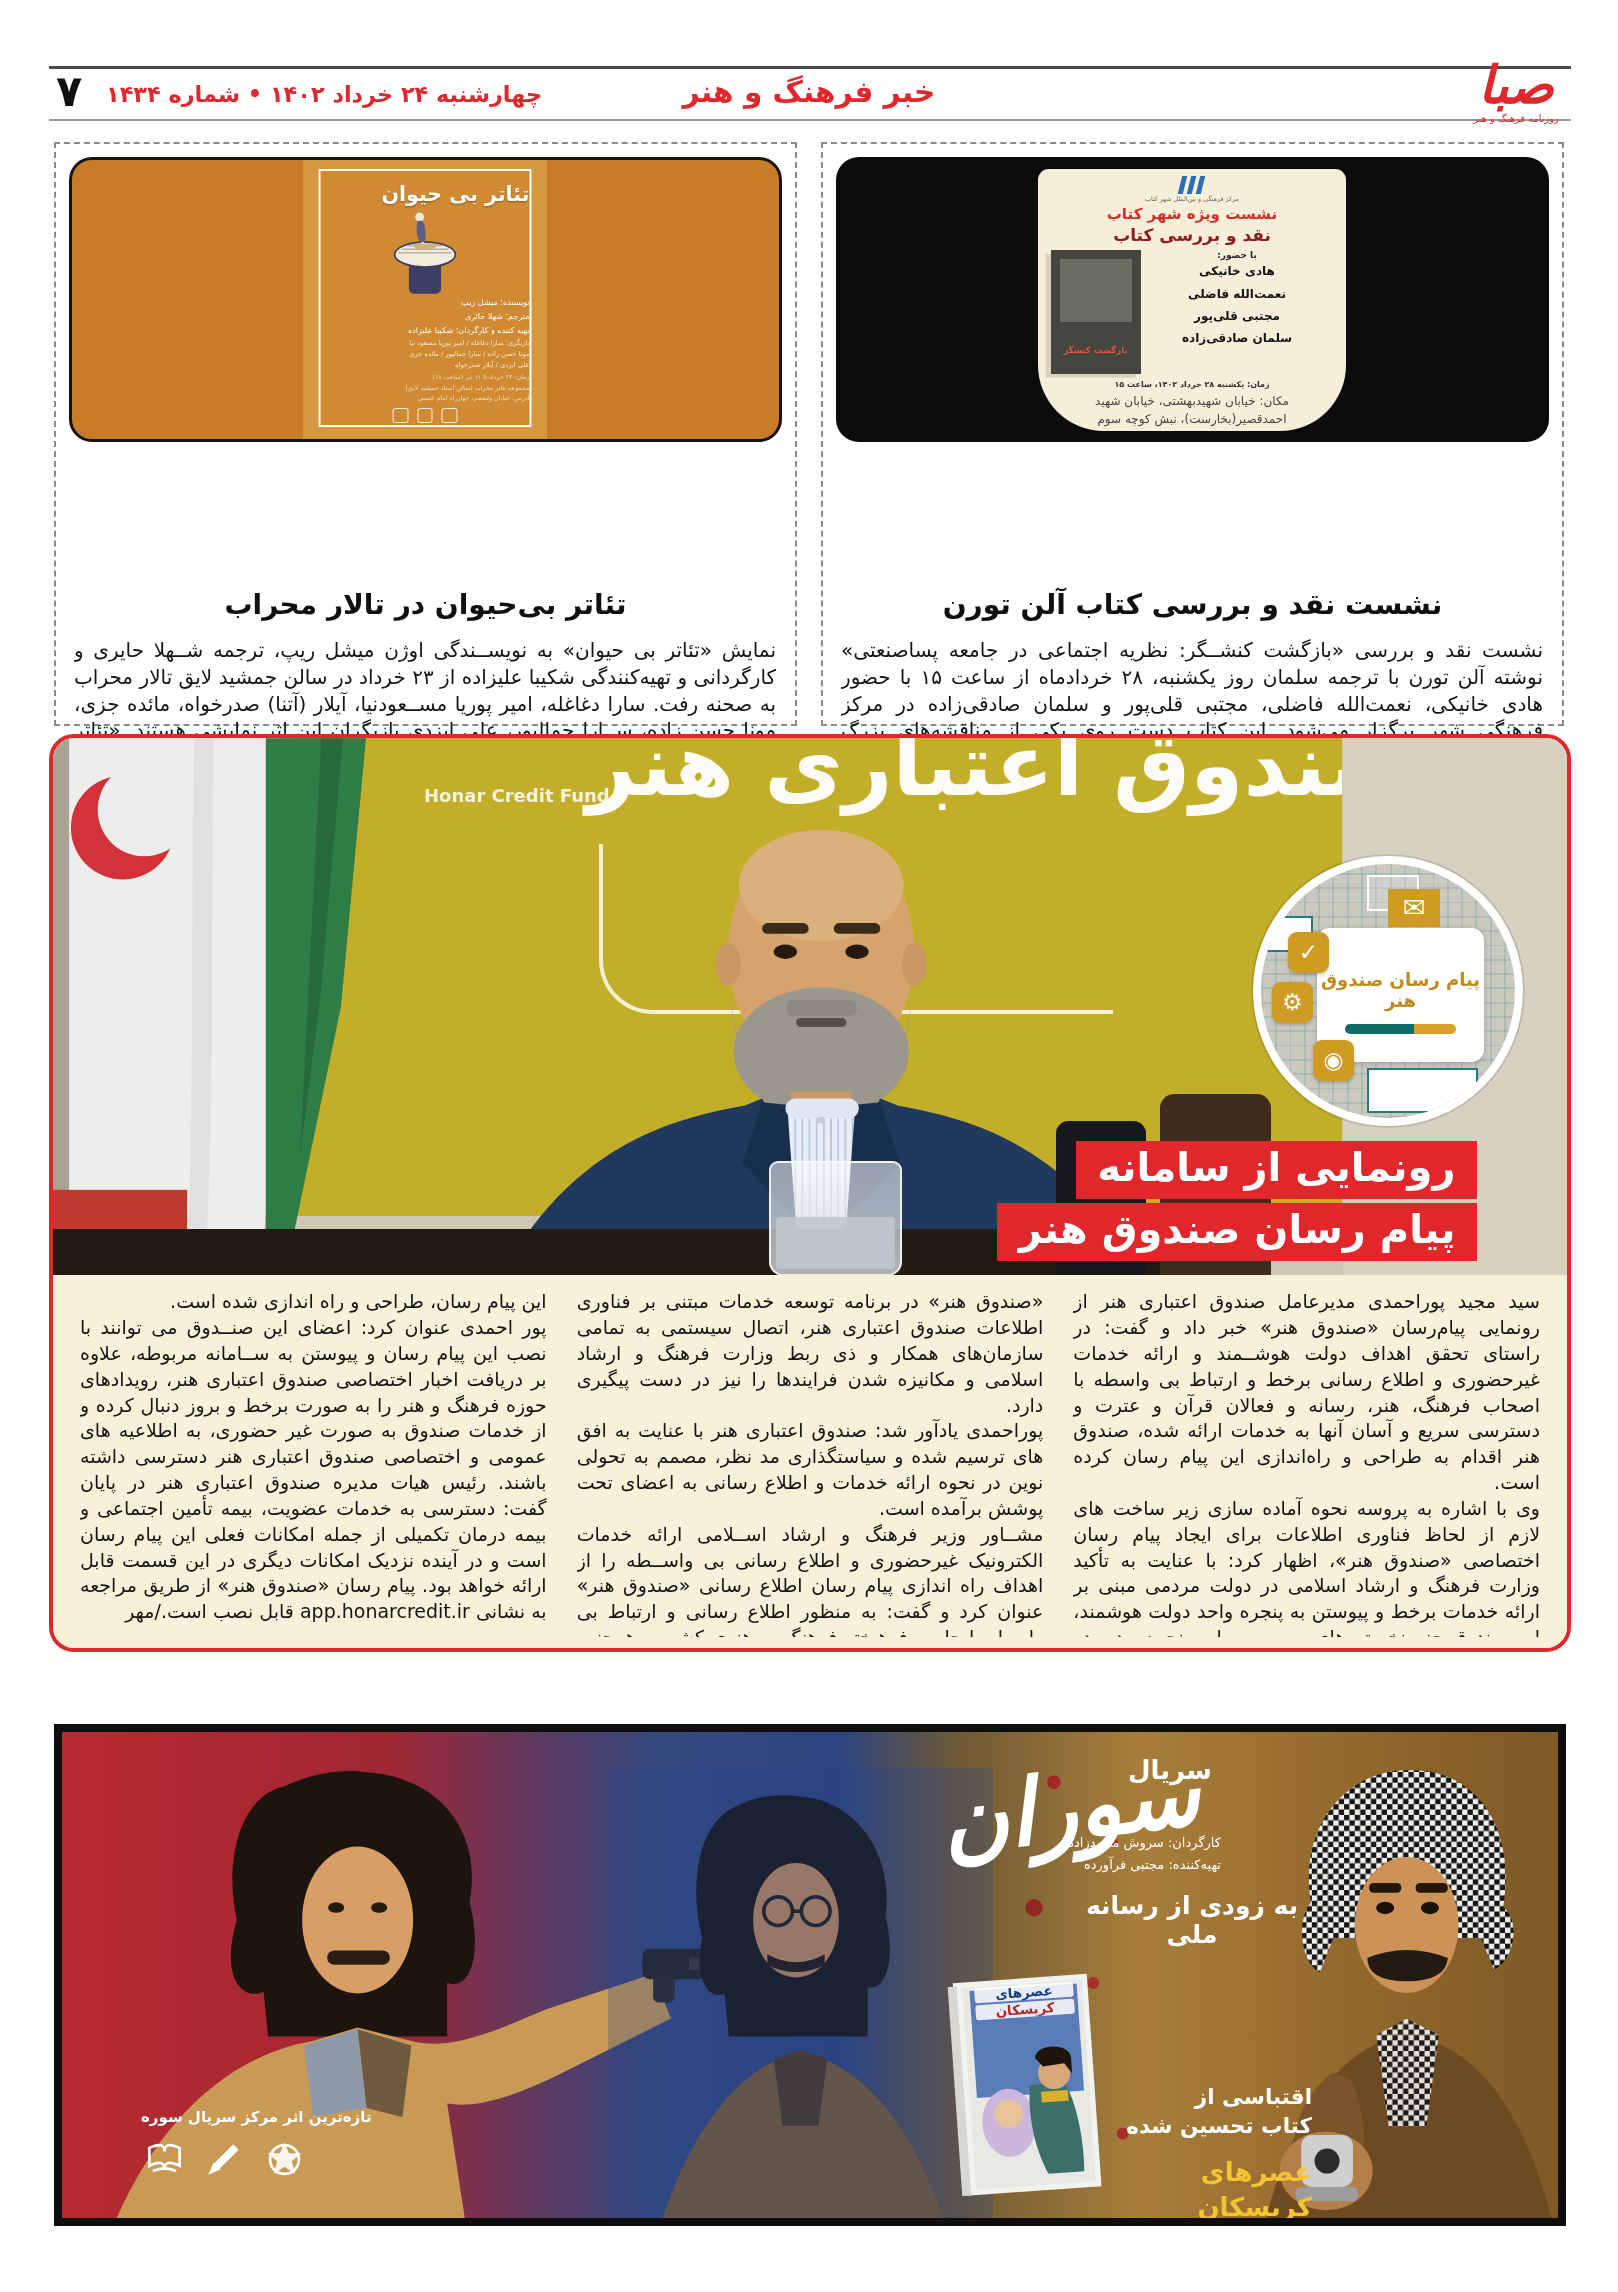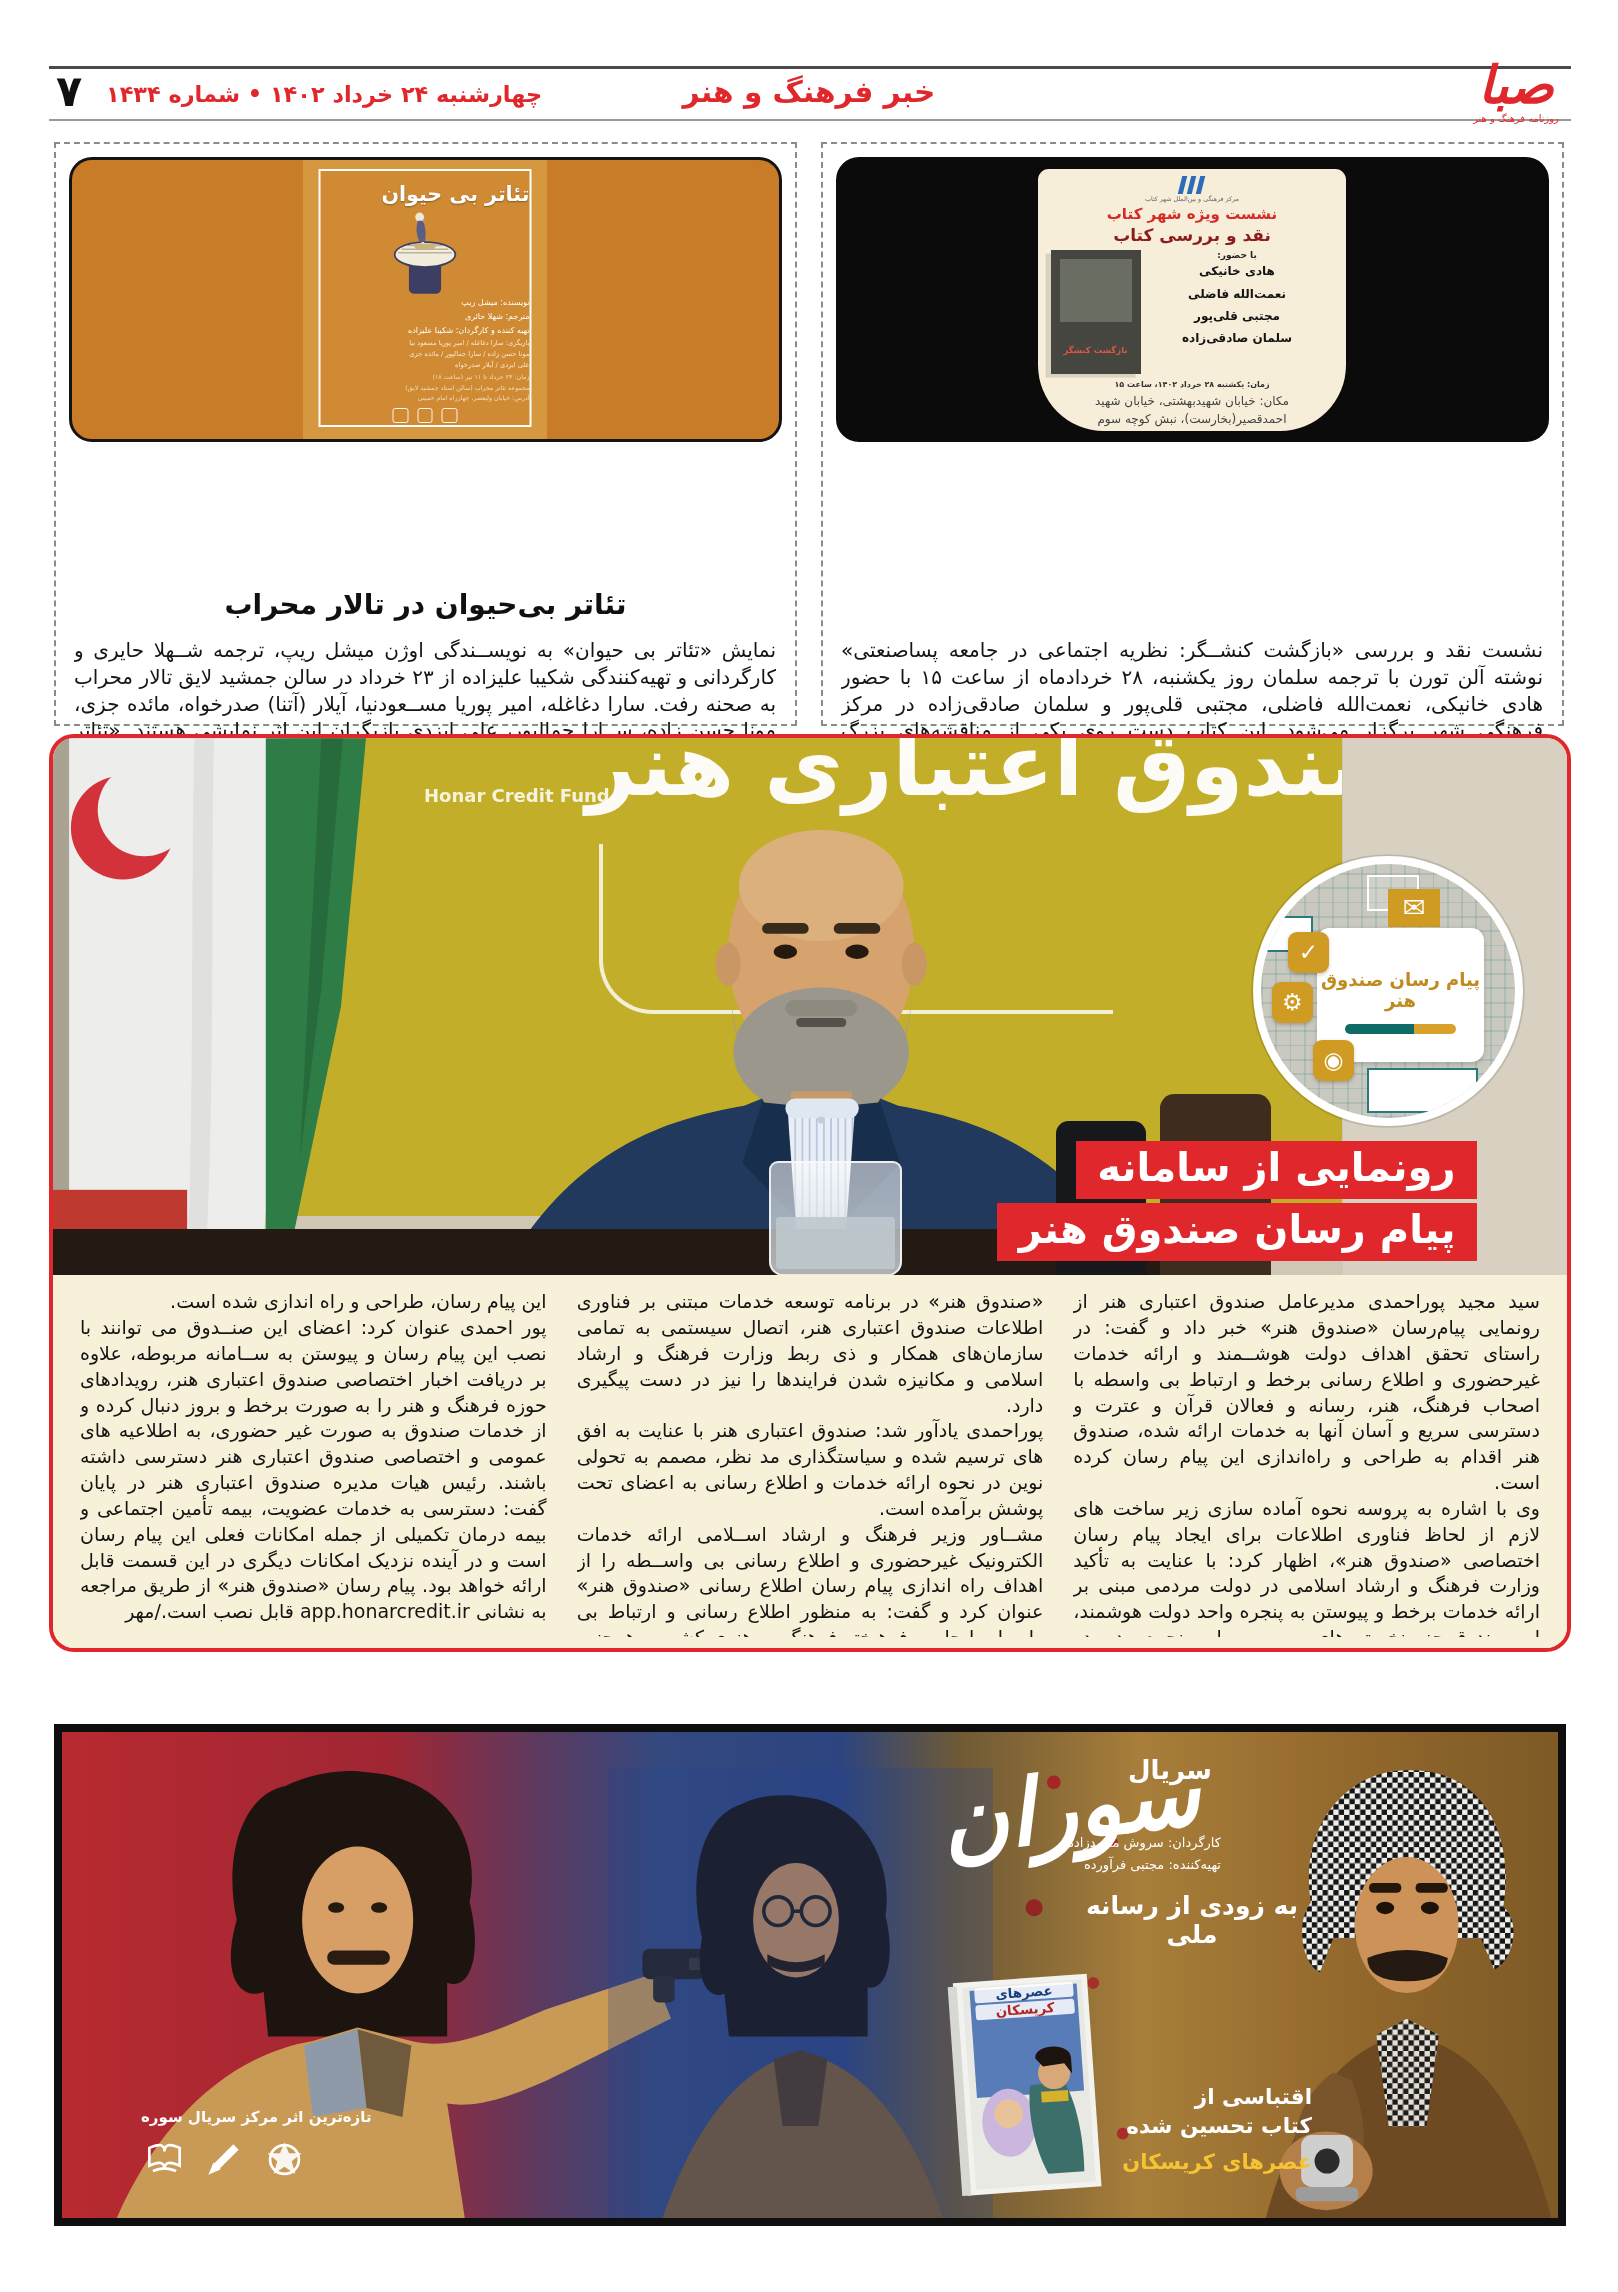--- a/index.html
+++ b/index.html
@@ -116,21 +116,21 @@
                       radial-gradient(circle at 75% 80%,rgba(170,25,35,.8) 0 5.4px,transparent 6.3px),
                       radial-gradient(circle at 35% 90%,rgba(150,20,30,.85) 0 6.3px,transparent 7.2px);}
   .ad-text{color:#ffffff;}
   .serial-label{left:1066px;top:23px;font-size:26px;font-weight:bold;}
   .serial-title{left:860px;top:30px;width:296px;font-size:91px;font-weight:900;font-style:italic;
                 transform:rotate(-7deg);text-align:center;line-height:1;}
   .serial-credits{left:978px;top:100px;width:181px;font-size:13px;line-height:1.7;text-align:right;}
   .coming-soon{left:1012px;top:159px;width:236px;font-size:25px;font-weight:bold;text-align:center;}
   .adapt-note{left:1026px;top:350px;width:224px;text-align:right;line-height:1.35;}
   .adapt-1,.adapt-2{font-size:21.5px;font-weight:bold;color:#ffffff;display:block;}
-  .adapt-3{font-size:21px;font-weight:bold;color:#f5c433;display:block;margin-top:8px;}
+  .adapt-3{font-size:26px;font-weight:bold;color:#f5c433;display:block;margin-top:15px;}
   .prod-note{left:79px;top:376px;font-size:15px;font-weight:bold;color:#fff;}
   .prod-logos{left:82px;top:405px;display:flex;gap:18px;align-items:center;}
 </style>
 </head>
 <body>
 
 <div class="page">
 
   <div class="abs rule-top"></div>
   <div class="abs rule-bottom"></div>
@@ -199,20 +199,21 @@
             <div class="bp-guest rtl">مجتبی قلی‌پور</div>
             <div class="bp-guest rtl">سلمان صادقی‌زاده</div>
           </div>
         </div>
         <div class="bp-time rtl">زمان: یکشنبه ۲۸ خرداد ۱۴۰۲، ساعت ۱۵</div>
         <div class="bp-venue rtl">مکان: خیابان شهیدبهشتی، خیابان شهید احمدقصیر(بخارست)، نبش کوچه سوم</div>
         <div class="bp-social">@ketabofarhang</div>
         <div class="bp-social">@bookcityculturalcenter</div>
       </div>
     </div>
+    <div class="abs box-headline rtl">نشست نقد و بررسی کتاب آلن تورن</div>
     <div class="abs box-body rtl">نشست نقد و بررسی «بازگشت کنشــگر: نظریه اجتماعی در جامعه پساصنعتی» نوشته آلن تورن با ترجمه سلمان روز یکشنبه، ۲۸ خردادماه از ساعت ۱۵ با حضور هادی خانیکی، نعمت‌الله فاضلی، مجتبی قلی‌پور و سلمان صادقی‌زاده در مرکز فرهنگی شهر برگزار می‌شود. این کتاب دست روی یکی از مناقشه‌های بزرگ جامعه‌شناسی در دوران ما گذاشته و بر اهمیت کنش، کنشگری و کنشگران در جوامع انسانی تأکید دارد که نظریه‌های پیشینی جامعه‌شناسی با اصرار بر اولویت و محوریت نظام‌های اجتماعی سعی در نادیده گرفتن‌شان داشته‌اند. تورن که خود مبدع اصطلاح جامعه پساصنعتی است در بازگشت کنشگر نیز به نقش کنشگران در جوامع پساصنعتی در حرکت‌ها، جنبش‌ها و تغییرات اجتماعی می‌پردازد./ایسنا</div>
   </div>
 
   <div class="abs" id="fund-card">
     <div class="abs photo">
       <div class="abs yellow-panel">
         <div class="abs hcf-en">Honar Credit Fund</div>
         <div class="abs hcf-fa rtl">صندوق اعتباری هنر</div>
         <div class="abs hcf-outline"></div>
       </div>

